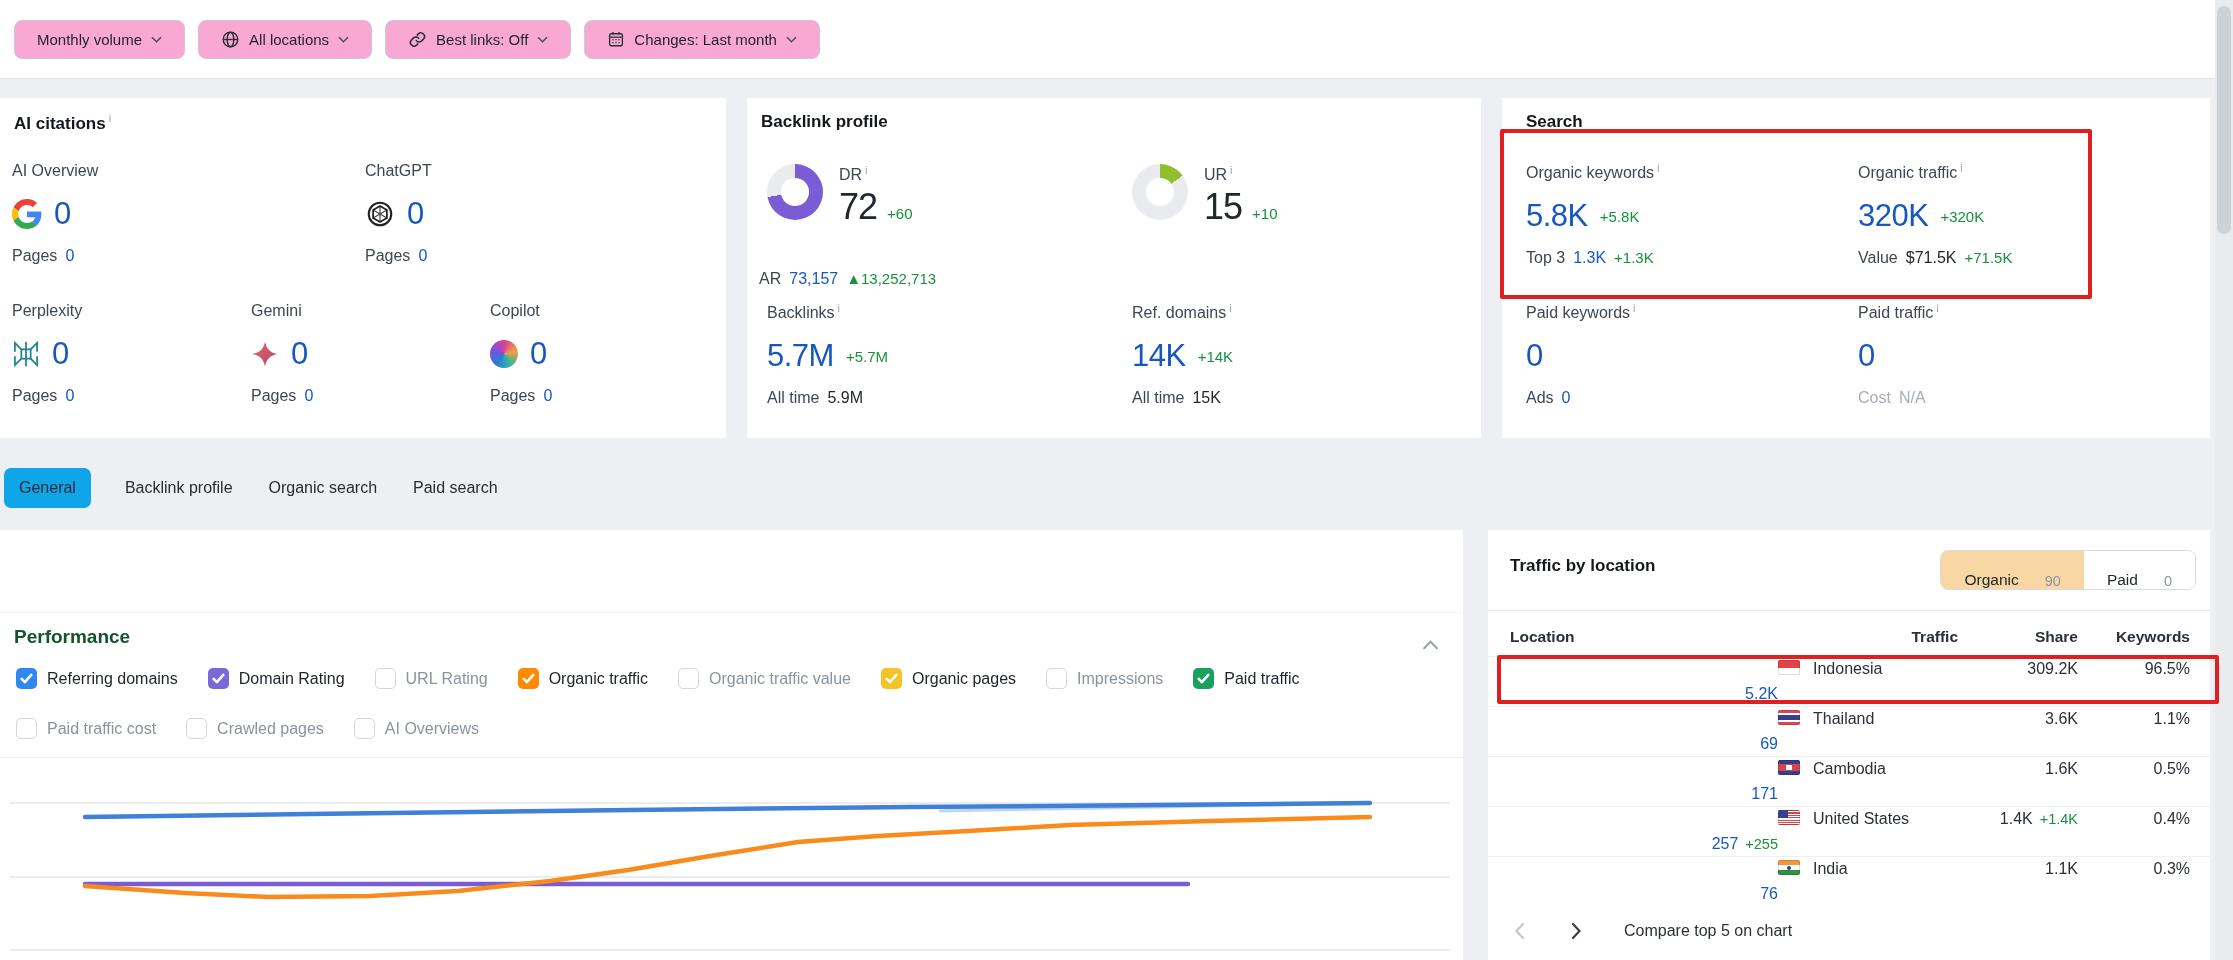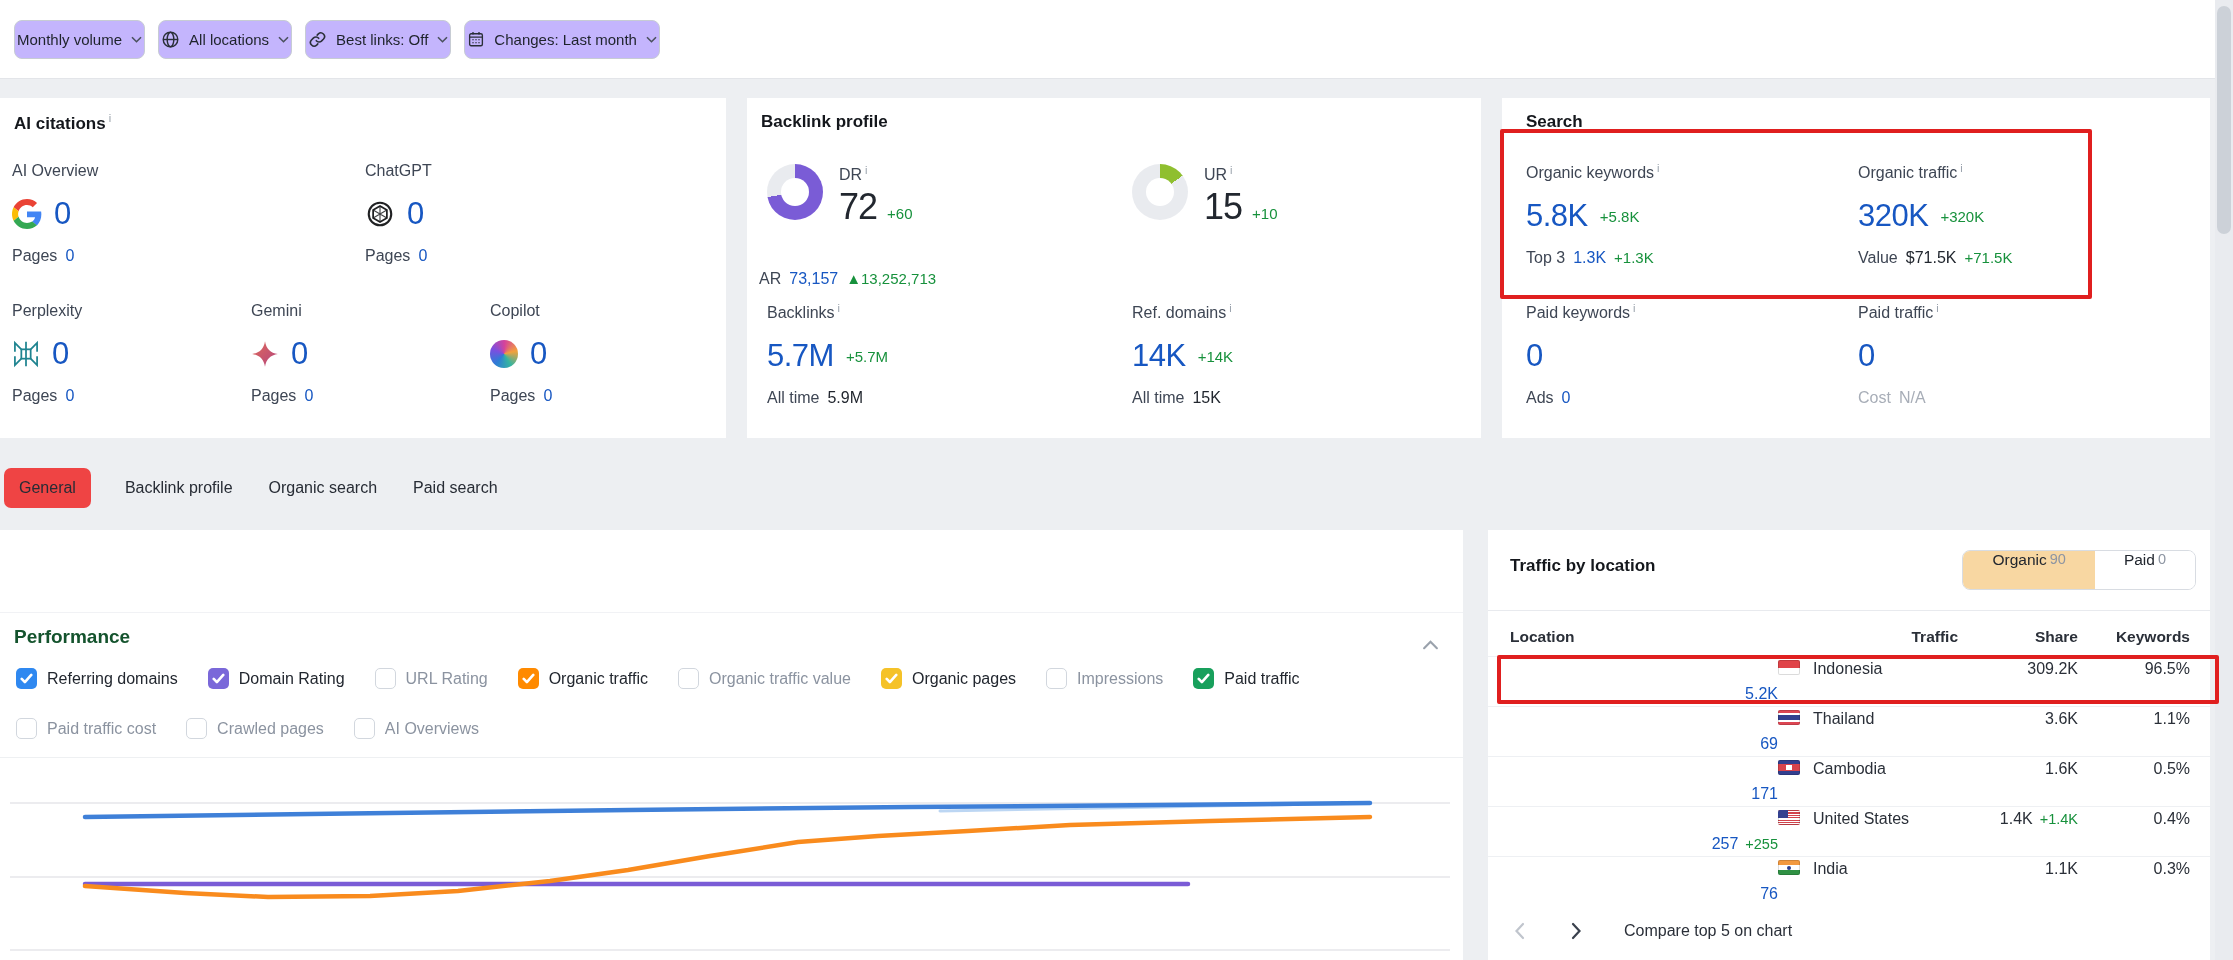--- a/index.html
+++ b/index.html
@@ -1,21 +1,21 @@
 <!DOCTYPE html>
 <html><head>
 <meta charset="utf-8">
 <style>
   html,body{margin:0;padding:0;background:#edeff2;font-family:"Liberation Sans",sans-serif;color:#22272f;}
   #page{position:relative;width:2233px;height:960px;overflow:hidden;background:#edeff2;}
   .card{position:absolute;background:#fff;}
 
   
   .toolbar{left:0;top:0;width:2215px;height:79px;border-bottom:1px solid #e3e5e9;display:flex;align-items:center;gap:13px;padding-left:14px;box-sizing:border-box;}
-  .tbtn{display:inline-flex;align-items:center;gap:9px;height:39px;padding:0 2px;border:1px solid #c7ccd4;border-radius:8px;background:#c4b5fd;font-size:15px;color:#1e232b;font-family:inherit;cursor:pointer;}
+  .tbtn{display:inline-flex;align-items:center;gap:9px;height:39px;padding:0 22px;border:1px solid #c7ccd4;border-radius:8px;background:#f9a8d4;font-size:15px;color:#1e232b;font-family:inherit;cursor:pointer;}
 
   
   .panel-title{position:absolute;left:14px;top:14px;font-size:17px;font-weight:bold;color:#14171c;}
   sup.info{color:#9aa2ac;font-size:11px;margin-left:3px;font-weight:normal;}
   .cell{position:absolute;}
   .cell-label{font-size:16px;color:#3e4654;}
   .vrow{display:flex;align-items:center;gap:12px;margin-top:13px;height:42px;}
   .big{font-size:31px;color:#1757c2;letter-spacing:-.5px;text-decoration:none;}
   .bigdark{font-size:36px;color:#22272f;letter-spacing:-1px;}
   .delta{font-size:15px;color:#17913c;}
@@ -23,21 +23,21 @@
   .sub a{color:#1757c2;text-decoration:none;}
   .sub .dark{color:#22272f;}
   .sub.muted, .sub.muted *{color:#a7adb7;}
   .donut{width:56px;height:56px;border-radius:50%;position:relative;flex:none;}
   .donut::after{content:'';position:absolute;inset:14px;background:#fff;border-radius:50%;}
   .blk{display:flex;gap:16px;align-items:flex-start;}
 
   
   .tabs{position:absolute;left:4px;top:468px;display:flex;gap:32px;align-items:center;font-size:16px;color:#272c35;}
   .tab{padding:11px 2px;cursor:pointer;}
-  .tab.active{background:#ef4444;border-radius:7px;padding:11px 15px;}
+  .tab.active{background:#0ea5e9;border-radius:7px;padding:11px 15px;}
 
   
   #report{left:0;top:530px;width:1463px;height:430px;}
   .controls{position:absolute;left:14px;right:12px;top:18px;display:flex;align-items:center;}
   .seg{display:inline-flex;border:1px solid #c9ced7;border-radius:8px;overflow:hidden;height:42px;background:#fff;box-sizing:border-box;}
   .seg>div{display:flex;align-items:center;gap:9px;padding:0 16px;font-size:15.5px;border-left:1px solid #d6dae0;cursor:pointer;}
   .seg>div:first-child{border-left:none;}
   .seg>div.active{background:#f8d7a2;}
   .rgt{margin-left:auto;display:flex;align-items:center;gap:16px;}
   .btn{height:42px;border:1px solid #c9ced7;border-radius:8px;display:inline-flex;align-items:center;gap:10px;padding:0 15px;font-size:15.5px;background:#fff;font-family:inherit;cursor:pointer;color:#1e232b;}
@@ -51,21 +51,21 @@
   .metric.off{color:#8b93a0;}
   .cb{width:21px;height:21px;border-radius:5px;display:inline-flex;align-items:center;justify-content:center;box-sizing:border-box;flex:none;}
   .cb.unchecked{border:1.5px solid #d2d7de;background:#fff;}
   .chart-divider{position:absolute;left:0;right:0;top:227px;height:1px;background:#eef0f2;}
   #perf-chart{position:absolute;left:10px;top:240px;}
 
   
   #locations{left:1488px;top:530px;width:722px;height:430px;}
   .loc-title{position:absolute;left:22px;top:26px;font-size:17px;font-weight:bold;color:#14171c;}
   .tgl{position:absolute;right:14px;top:20px;display:flex;border:1px solid #d8dce2;border-radius:8px;overflow:hidden;height:40px;font-size:15.5px;box-sizing:border-box;}
-  .tgl>div{display:flex;gap:3px;align-items:flex-start;padding:0 29px;cursor:pointer;background:#fff;}
+  .tgl>div{display:flex;gap:26px;align-items:flex-end;padding:0 23px;cursor:pointer;background:#fff;}
   .tgl>div.on{background:#f8d7a2;}
   .tgl .cnt{color:#8d95a2;font-size:14.5px;}
   .loc-head-divider{position:absolute;left:0;right:0;top:80px;height:1px;background:#e8eaee;}
   .loc-cols{position:absolute;left:0;right:0;top:92px;display:grid;grid-template-columns:268px 180px 120px 112px;padding:0 20px 0 22px;font-size:15.5px;font-weight:bold;color:#2a2f38;height:30px;align-items:center;}
   .loc-cols span:not(:first-child){text-align:right;}
   #loc-rows{position:absolute;left:0;right:0;top:126px;}
   .loc-row{position:relative;display:grid;grid-template-columns:268px 180px 120px 112px;align-items:center;height:49px;padding:0 20px 0 22px;border-top:1px solid #eef0f3;font-size:16px;cursor:pointer;}
   .share-fill{position:absolute;left:0;top:0;bottom:0;background:#fdf0de;}
   .loc-row>div{position:relative;}
   .lname{display:flex;align-items:flex-start;color:#2a2f38;}

